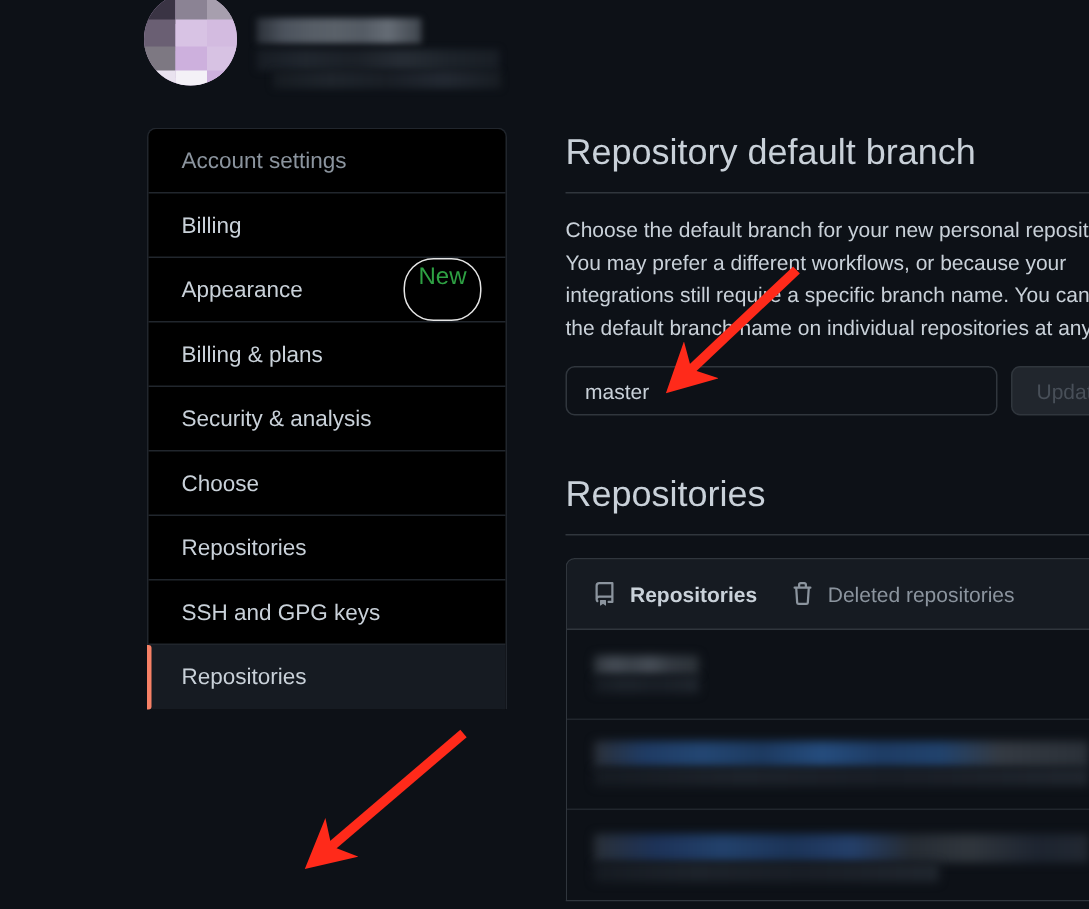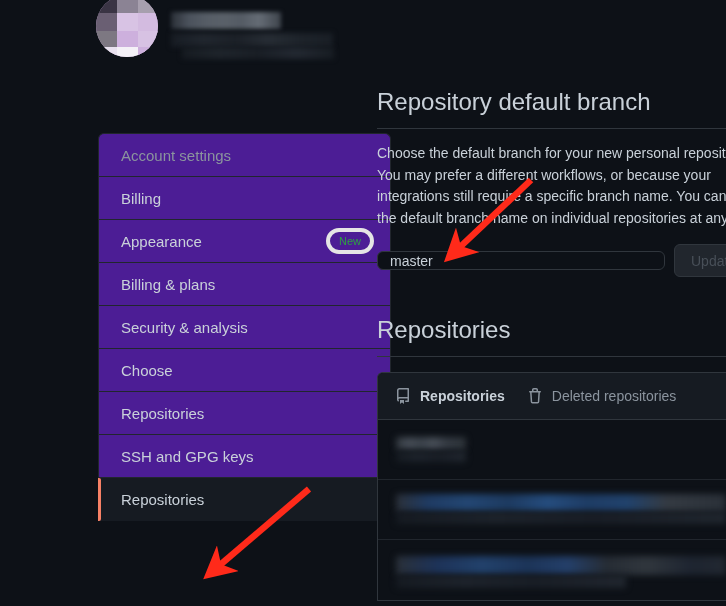--- a/index.html
+++ b/index.html
@@ -59,28 +59,27 @@
     width: 152px; height: 12px;
     background: linear-gradient(90deg,#161b21 0%,#1e242b 25%,#191e25 50%,#222831 75%,#171c22 100%);
     filter: blur(2.4px);
     border-radius: 1px;
   }
 
   
   .sidebar {
     position: absolute;
     left: 98px; top: 85px;
-    width: 293px;
-    background: #4c1d95;
+    width: 240px;
+    background: #000000;
     border: 1px solid #21262d;
     border-top-left-radius: 6px;
     border-top-right-radius: 6px;
     border-bottom: none;
     box-sizing: border-box;
-    margin-top: 48px;
   }
   .side-item {
     position: relative;
     height: 43px;
     display: flex;
     align-items: center;
     padding: 0 16px 0 22px;
     border-bottom: 1px solid #21262d;
     box-sizing: border-box;
     font-size: 15px;
@@ -98,25 +97,25 @@
     content: "";
     position: absolute;
     left: -1px; top: 0; bottom: 0;
     width: 3px;
     background: #f78166;
     border-radius: 0 2px 2px 0;
   }
   .side-label { flex: 1 1 auto; }
   .badge-new {
     flex: 0 0 auto;
-    border: 4px solid #e5e5e5;
+    border: 1px solid #e5e5e5;
     color: #2ea043;
-    font-size: 11px;
+    font-size: 16px;
     line-height: 1;
-    padding: 4px 9px 3px;
+    padding: 4px 9px 20px;
     border-radius: 20px;
     background: transparent;
   }
 
   
   .main {
     position: absolute;
     left: 377px; top: 85px;
     width: 420px;
   }
@@ -142,21 +141,21 @@
     width: 400px;
     margin: 0 0 15px 0;
   }
   .branch-row {
     display: flex;
     align-items: center;
     gap: 9px;
   }
   .branch-input {
     width: 288px;
-    height: 19px;
+    height: 33px;
     box-sizing: border-box;
     background: #0d1117;
     border: 1px solid #30363d;
     border-radius: 6px;
     color: #c9d1d9;
     font-size: 14px;
     font-family: "Liberation Sans", sans-serif;
     padding: 0 12px;
     outline: none;
   }

